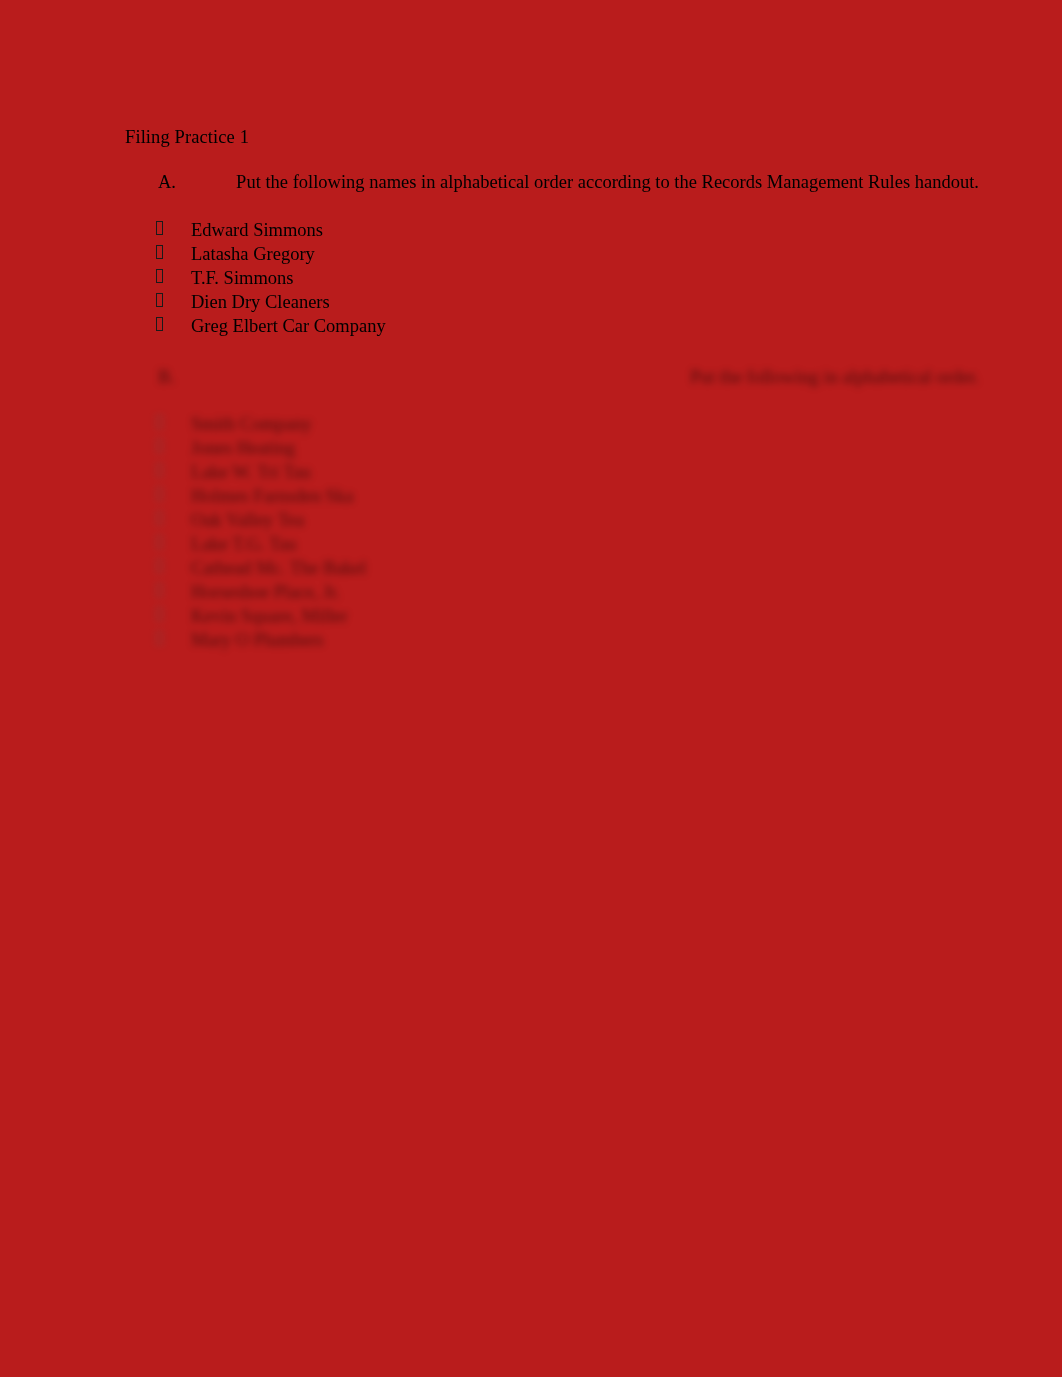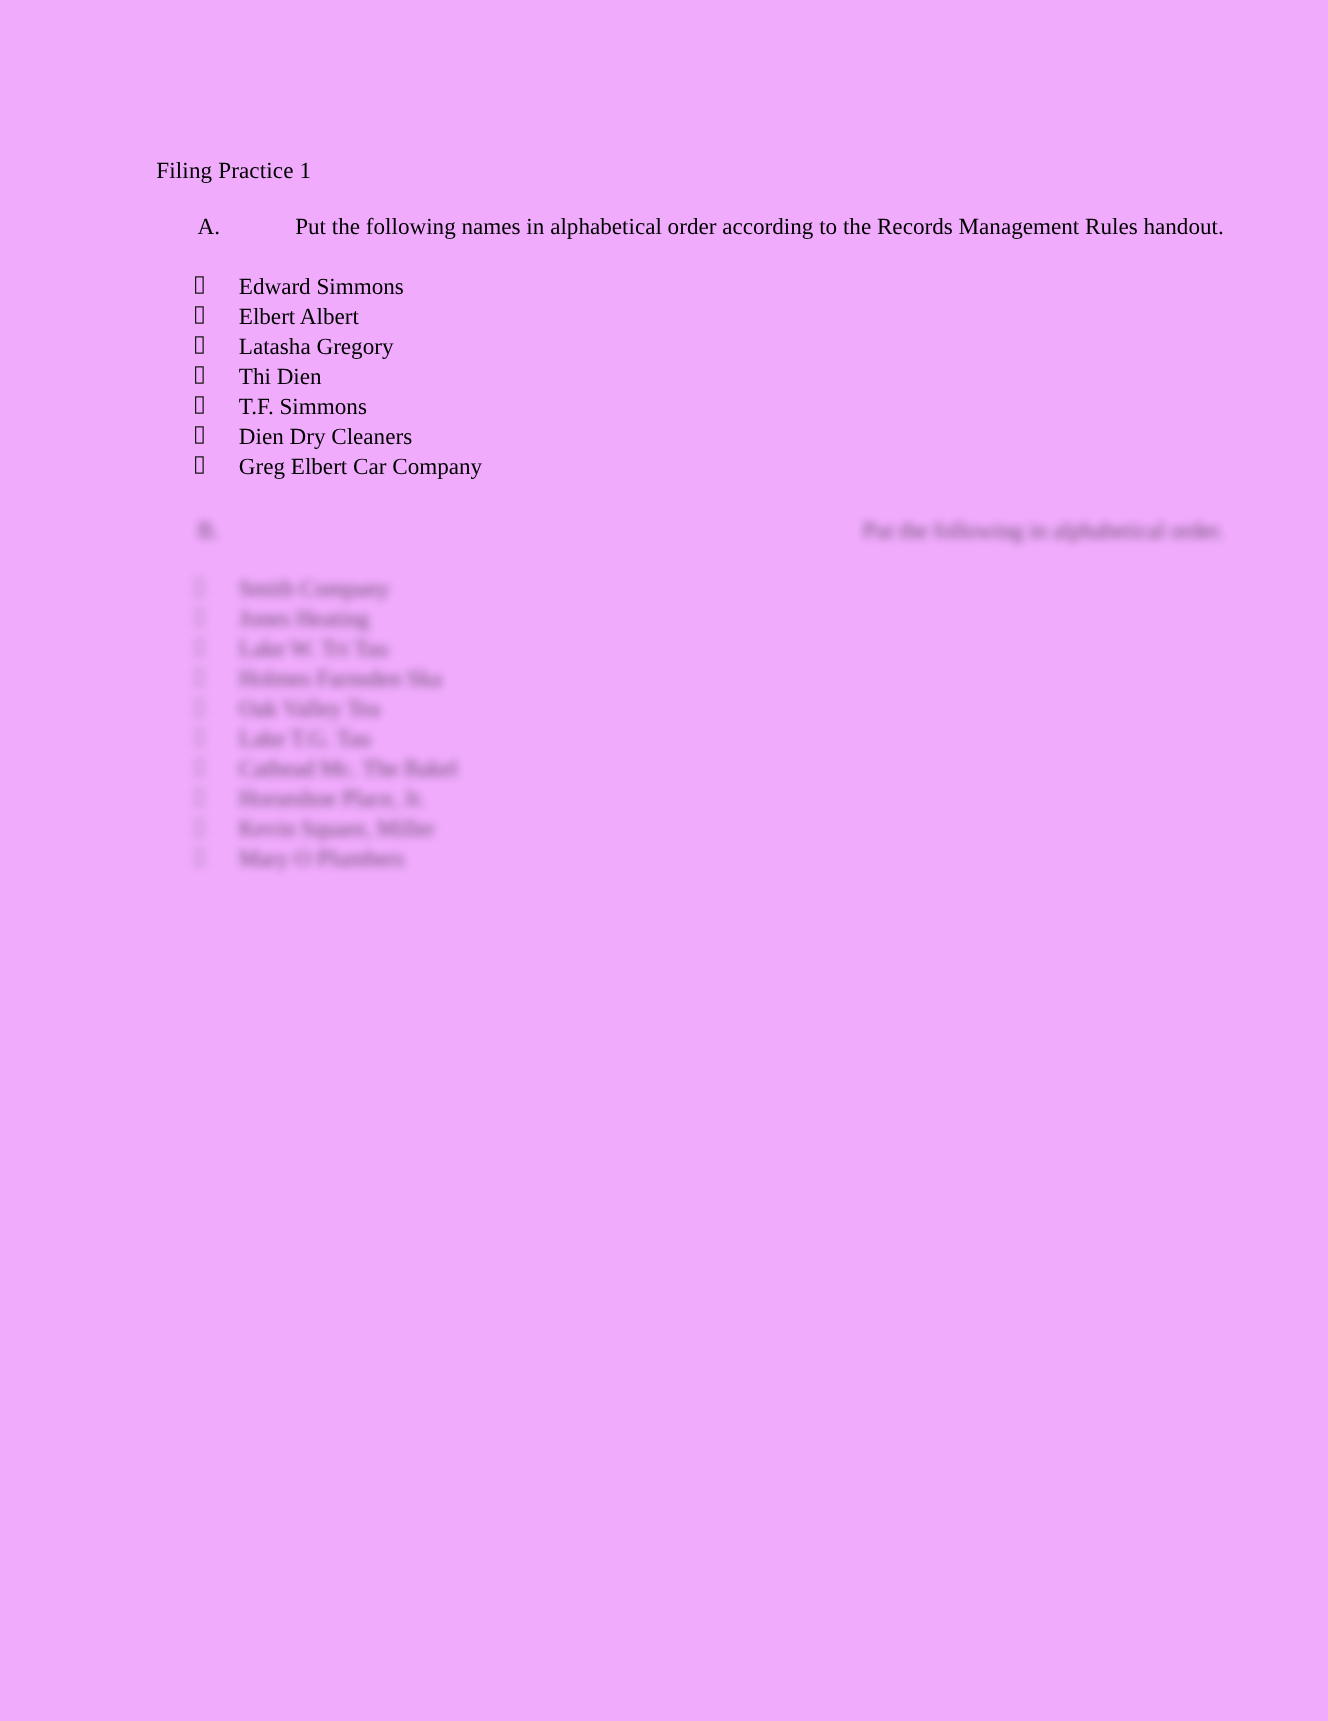--- a/index.html
+++ b/index.html
@@ -8,21 +8,21 @@
     background: #ffffff;
   }
   body {
     font-family: "Liberation Serif", "DejaVu Serif", serif;
     color: #000000;
   }
   .page {
     position: relative;
     width: 1062px;
     height: 1377px;
-    background: #f0abfc;
+    background: #b91c1c;
     overflow: hidden;
   }
   .doc-body {
     position: absolute;
     left: 125px;
     top: 126px;
     width: 800px;
   }
   .doc-title {
     font-size: 18.5px;
@@ -110,29 +110,21 @@
         <span class="section-heading-text">Put the following names in alphabetical order according to the Records Management Rules handout.</span>
       </div>
 
       <ul class="bullet-list">
         <li class="bullet-item">
           <span class="bullet-marker"></span>
           <span class="bullet-text">Edward Simmons</span>
         </li>
         <li class="bullet-item">
           <span class="bullet-marker"></span>
-          <span class="bullet-text">Elbert Albert</span>
-        </li>
-        <li class="bullet-item">
-          <span class="bullet-marker"></span>
           <span class="bullet-text">Latasha Gregory</span>
-        </li>
-        <li class="bullet-item">
-          <span class="bullet-marker"></span>
-          <span class="bullet-text">Thi Dien</span>
         </li>
         <li class="bullet-item">
           <span class="bullet-marker"></span>
           <span class="bullet-text">T.F. Simmons</span>
         </li>
         <li class="bullet-item">
           <span class="bullet-marker"></span>
           <span class="bullet-text">Dien Dry Cleaners</span>
         </li>
         <li class="bullet-item">

